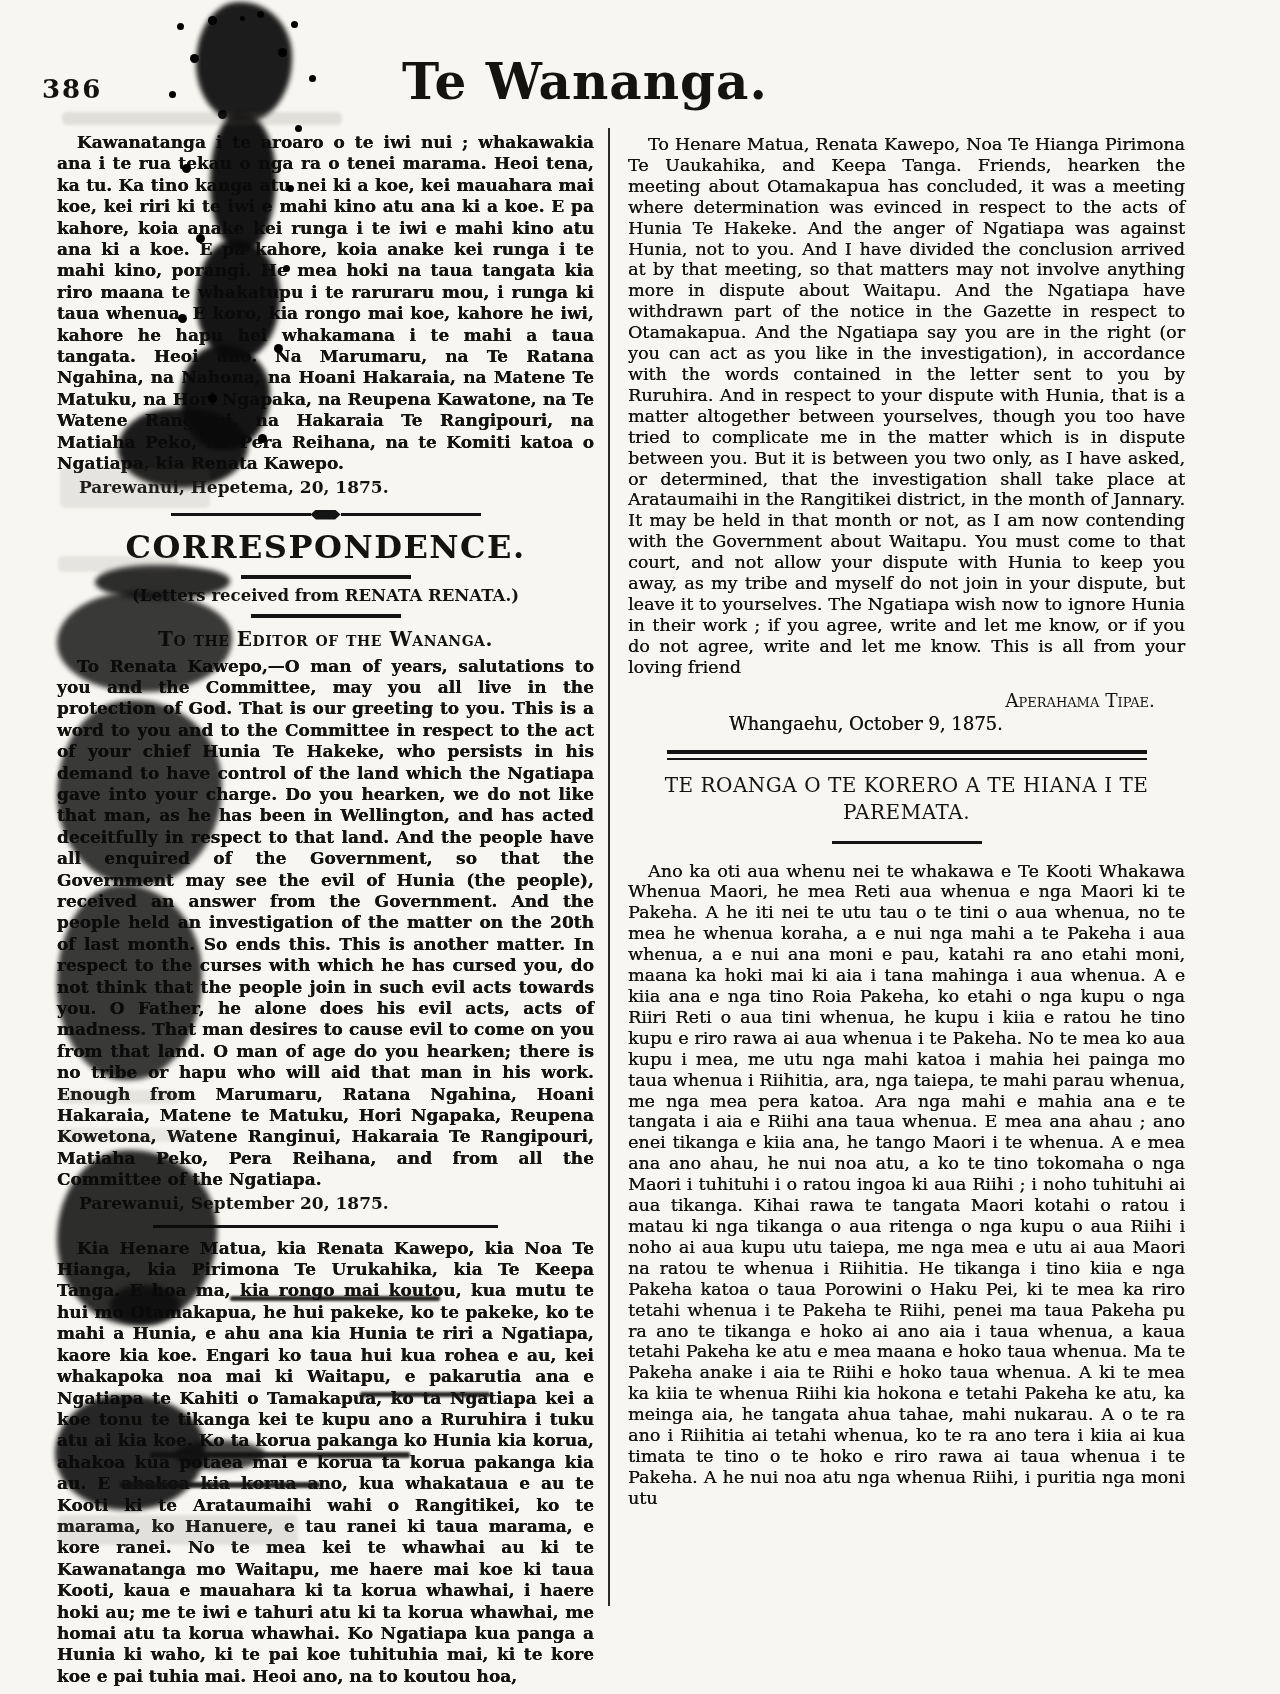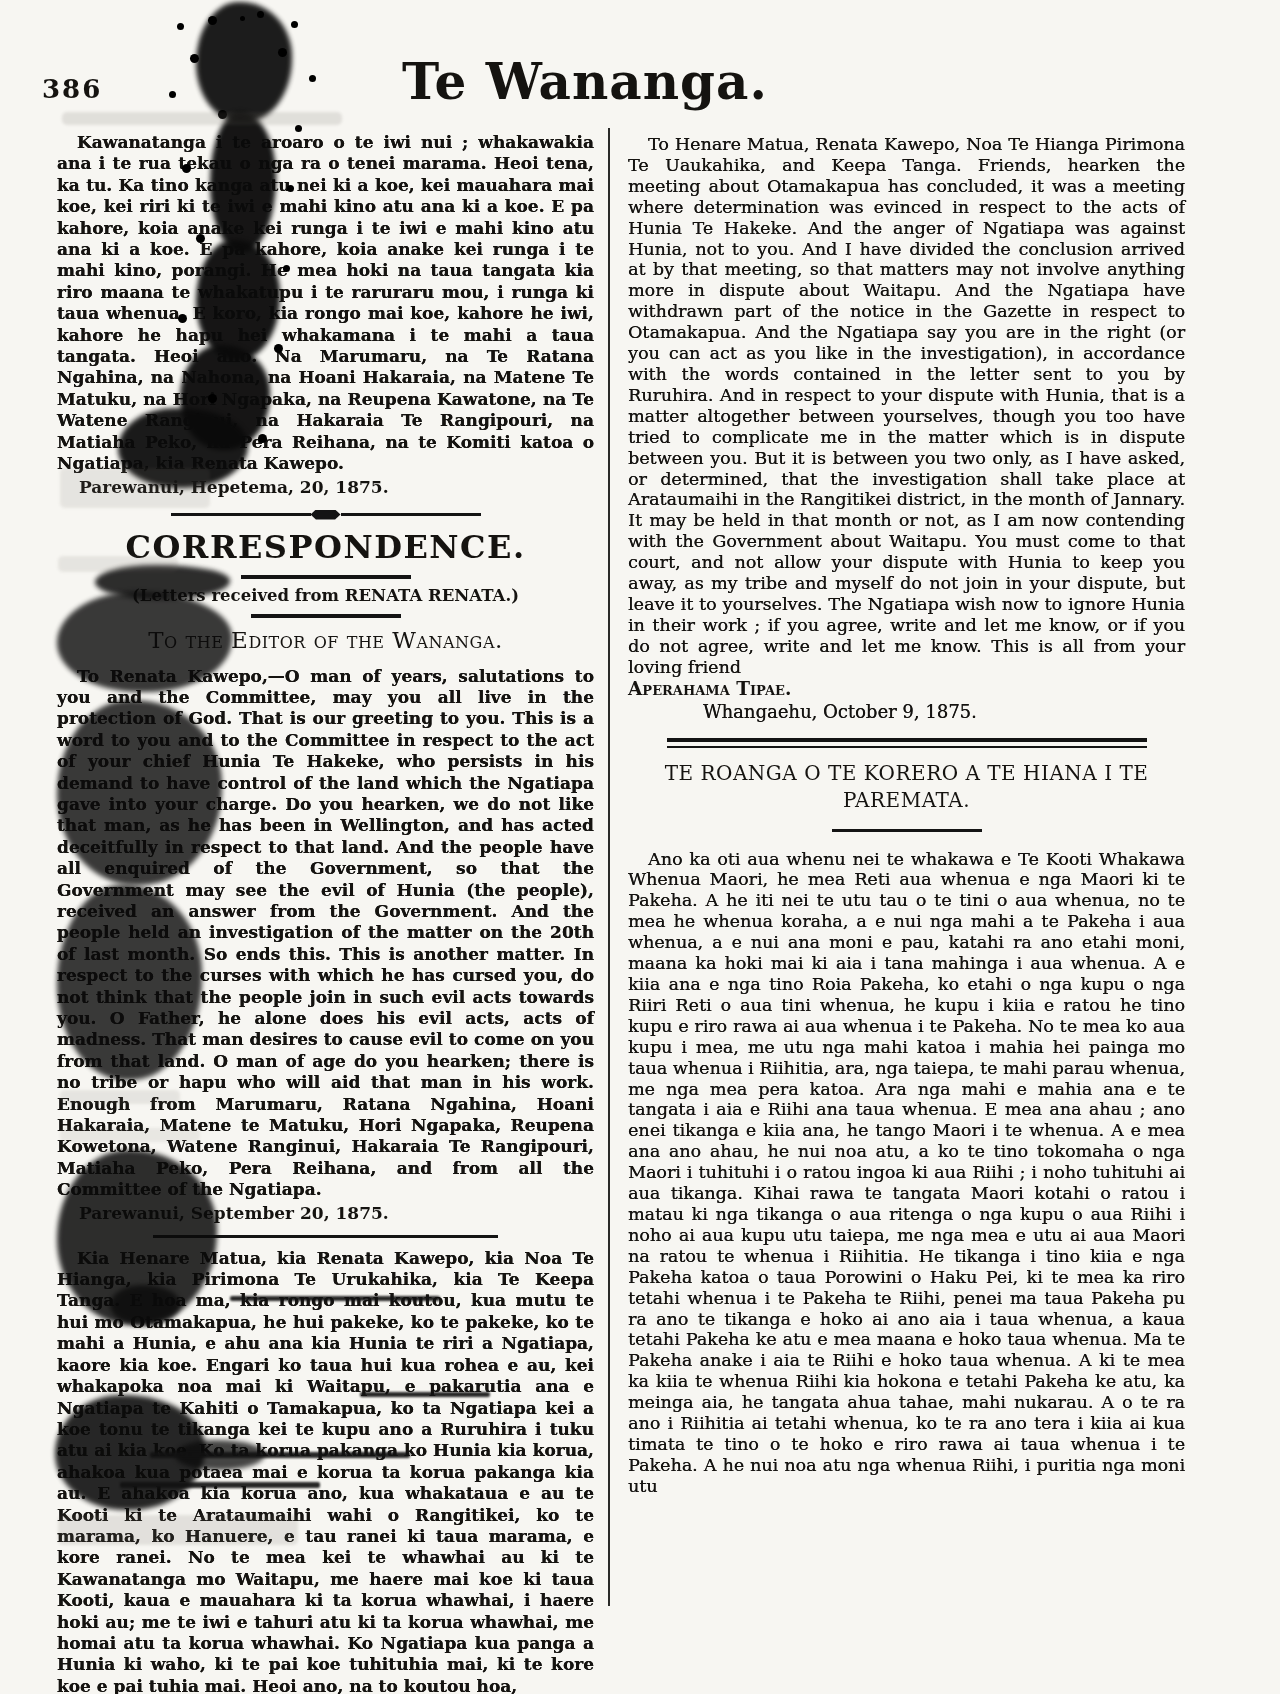--- a/index.html
+++ b/index.html
@@ -27,28 +27,28 @@
   .indent{text-indent:20px;}
   .dateline{font-size:17px;font-weight:700;margin:2px 0 0 22px;}
   .rule-diamond{display:flex;align-items:center;width:310px;margin:13px auto 8px;}
   .rule-diamond .bar{flex:1;height:3px;background:#141414;}
   .rule-diamond .gem{width:30px;height:10px;background:#141414;
     clip-path:polygon(0 50%,18% 0,82% 0,100% 50%,82% 100%,18% 100%);}
   .corr{margin:2px 0 0;text-align:center;font-size:32px;font-weight:700;letter-spacing:1.5px;filter:blur(.3px);}
   .rule-short{height:4px;background:#141414;margin:9px auto 7px;}
   .w170{width:170px;} .w150{width:150px;}
   .note{text-align:center;font-size:16.5px;font-weight:700;margin:2px 0;}
-  .editor{text-align:center;font-size:23px;font-weight:400;margin:9px 0 13px;font-variant:small-caps;letter-spacing:.5px;}
+  .editor{text-align:center;font-size:20px;font-weight:700;margin:9px 0 5px;font-variant:small-caps;letter-spacing:.5px;}
   .sc{font-variant:small-caps;}
-  .sig{font-weight:700;font-size:18px;margin-top:0;}
+  .sig{text-align:right;font-weight:400;font-size:18px;margin-top:12px;}
   .left .sig{padding-right:60px;}
   .right .sig{padding-right:30px;font-size:18.5px;}
   .rule-med{width:345px;height:3px;background:#141414;margin:12px auto 10px;}
   .addr1{font-size:18px;margin:2px 0 0 55px;text-shadow:.25px 0 0 #222;}
-  .addr2{font-size:18px;margin:2px 0 0 75px;text-shadow:.25px 0 0 #222;}
+  .addr2{font-size:18px;margin:2px 0 0 101px;text-shadow:.25px 0 0 #222;}
   .rule-double{width:480px;height:4px;border-top:4px solid #141414;border-bottom:2px solid #141414;margin:16px auto 12px;}
   .art-head{margin:6px 6px 0;text-align:center;font-size:20px;line-height:27px;font-weight:400;letter-spacing:.5px;}
   .rule-tiny{width:150px;height:3px;background:#141414;margin:15px auto 17px;}
   .blot{position:absolute;background:#0a0a0a;filter:blur(2.5px);
     border-radius:45% 55% 50% 48% / 52% 46% 54% 50%;}
   .speck{position:absolute;width:5px;height:5px;border-radius:50%;background:#000;filter:blur(.6px);}
   .ghost{position:absolute;background:#6e6a62;opacity:.16;filter:blur(1.6px);border-radius:5px;}
   .strike{position:absolute;background:#111;filter:blur(1px);opacity:.9;border-radius:2px;}
 </style>
 </head>

